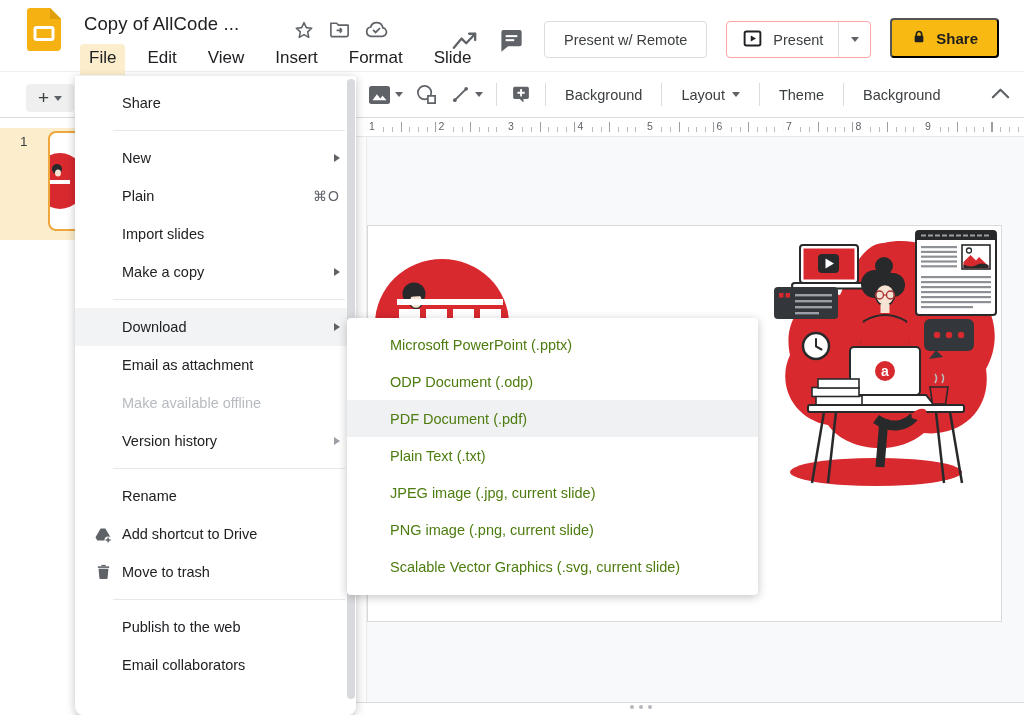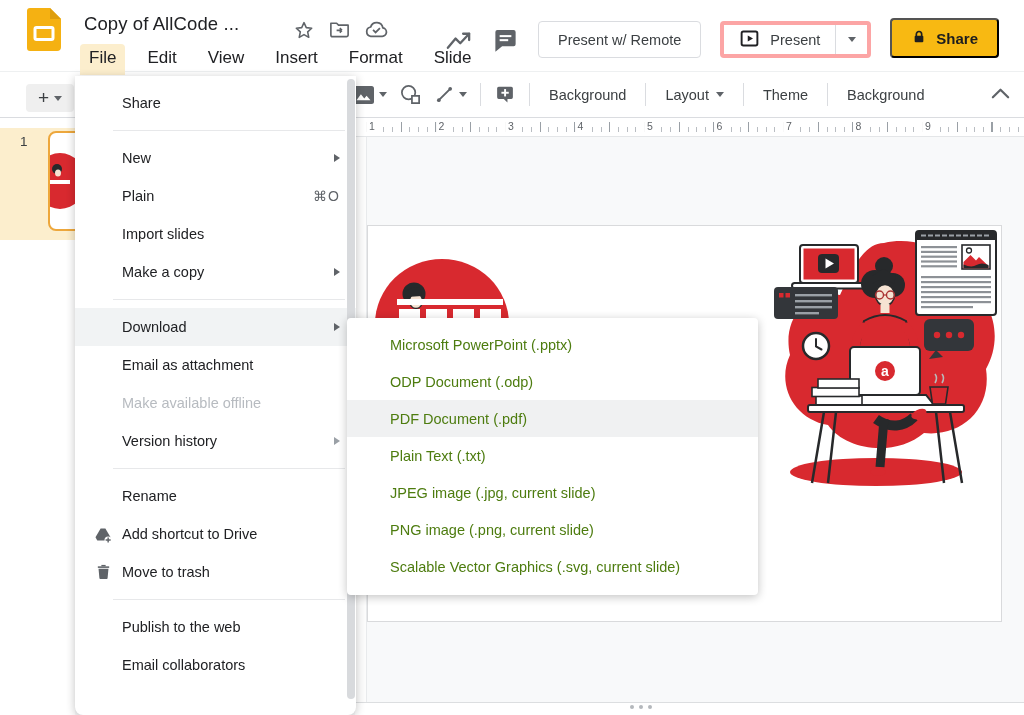--- a/index.html
+++ b/index.html
@@ -13,32 +13,32 @@
   #topbar { position:absolute; left:0; top:0; width:1024px; height:72px; background:#fff; border-bottom:1px solid #eef0f1; z-index:5;}
   #logo { position:absolute; left:27px; top:8px; }
   #doc-title { position:absolute; left:84px; top:13px; font-size:18.5px; color:#202124; letter-spacing:.1px; }
   #title-icons { position:absolute; left:293px; top:17px; display:flex; align-items:center; gap:13px; }
   #menubar { position:absolute; left:80px; top:44px; display:flex; gap:13px; font-size:17px; color:#202124;align-items:center; }
   #menubar .mb { padding:4px 9px 7px; border-radius:4px 4px 0 0; cursor:default; }
   #menubar .mb.active { background:#fceecd; }
 
   #top-actions { position:absolute; right:25px; top:16px; height:42px; display:flex; align-items:flex-end; gap:19px; }
   .btn-outline { height:37px; display:flex; align-items:center; gap:9px; padding:0 19px; border:1px solid #dadce0; border-radius:4px; background:#fff; font-size:14.5px; font-weight:500; color:#3c4043; cursor:pointer; white-space:nowrap;}
-  .split { display:flex; align-items:stretch; border:4px solid #fca5a5; border-radius:4px; height:37px; background:#fff; cursor:pointer;}
+  .split { display:flex; align-items:stretch; border:1px solid #fca5a5; border-radius:4px; height:37px; background:#fff; cursor:pointer;}
   .split-main { display:flex; align-items:center; gap:10px; padding:0 15px; font-size:14.5px; font-weight:500; color:#3c4043;}
   .split-caret { width:32px; display:flex; align-items:center; justify-content:center; border-left:1px solid #dadce0; }
   #share-btn { height:40px; display:flex; align-items:center; gap:9px; padding:0 19px; background:#f8b912; border-radius:4px; font-size:15px; font-weight:700; color:#1c1d1f; cursor:pointer;}
 
   .caret { width:0; height:0; border-left:4.5px solid transparent; border-right:4.5px solid transparent; border-top:5.5px solid #5f6368; }
 
   
   #toolbar { position:absolute; left:0; top:72px; width:1024px; height:46px; background:#fff; border-bottom:1px solid #dadce0; z-index:4;}
   #newslide { position:absolute; left:26px; top:12px; width:48px; height:28px; background:#efefef; border-radius:4px; display:flex; align-items:center; justify-content:center; gap:5px; cursor:pointer;}
   #newslide .plus { font-size:19px; color:#3c4043; line-height:1; margin-top:-2px;}
-  #tools { position:absolute; left:346px; top:0; height:45px; display:flex; align-items:center; }
+  #tools { position:absolute; left:362px; top:0; height:45px; display:flex; align-items:center; }
   .tbtn { display:flex; align-items:center; gap:4px; padding:0 6px; height:32px; border-radius:4px; cursor:pointer;}
   .tsep { width:1px; height:23px; background:#dadce0; margin:0 7px; }
   .ttext { font-size:14.5px; color:#3c4043; padding:0 12px; height:32px; display:flex; align-items:center; gap:7px; cursor:pointer; white-space:nowrap;}
   #collapse-btn { position:absolute; right:13px; top:14px; cursor:pointer; }
 
   
   #ruler { position:absolute; left:355px; top:118px; right:0; height:19px; background:#fff; border-bottom:1px solid #e4e6e8; z-index:3;}
   #ruler .ticks { position:absolute; left:11px; right:0; bottom:4px; height:5px;
     background-image:repeating-linear-gradient(90deg,#b9bdc2 0,#b9bdc2 1px,transparent 1px,transparent 8.69px); }
   #ruler .ticks-major { position:absolute; left:11px; right:0; bottom:4px; height:10px;

